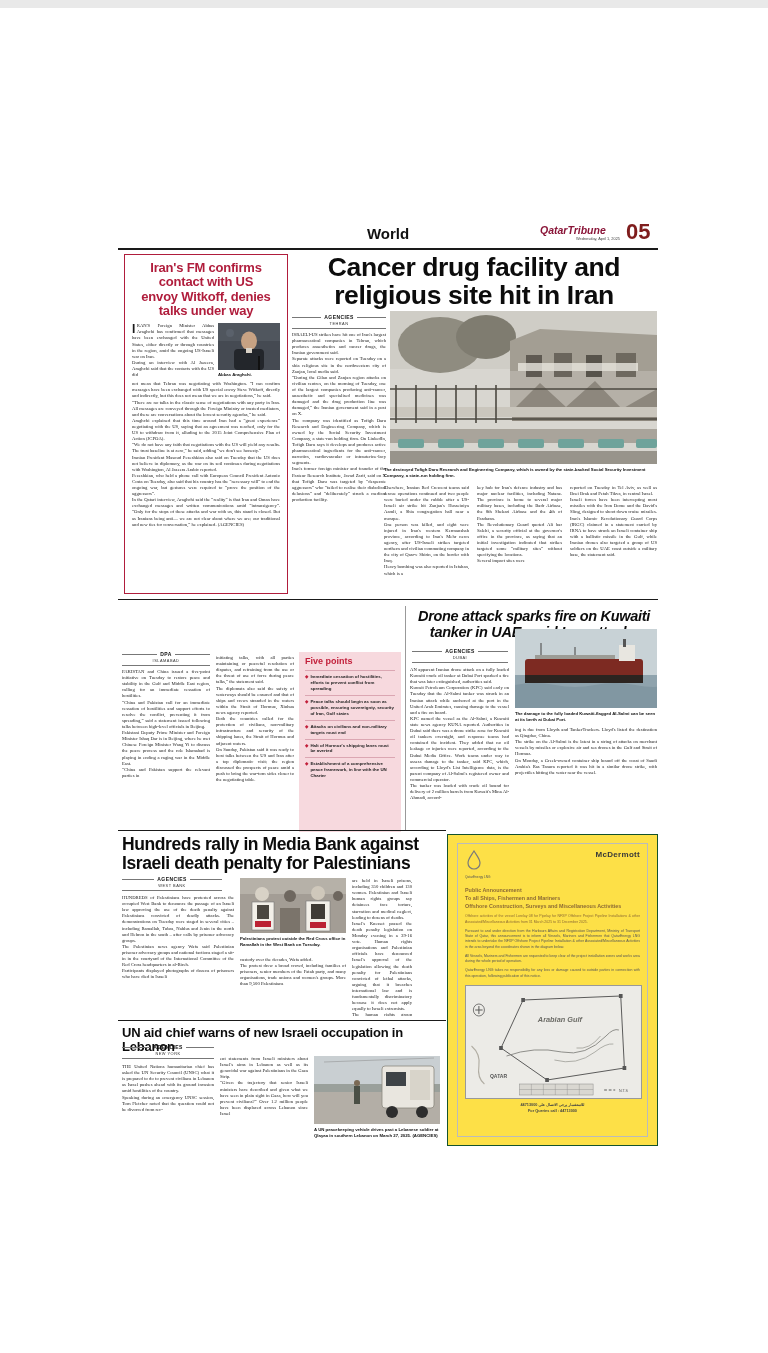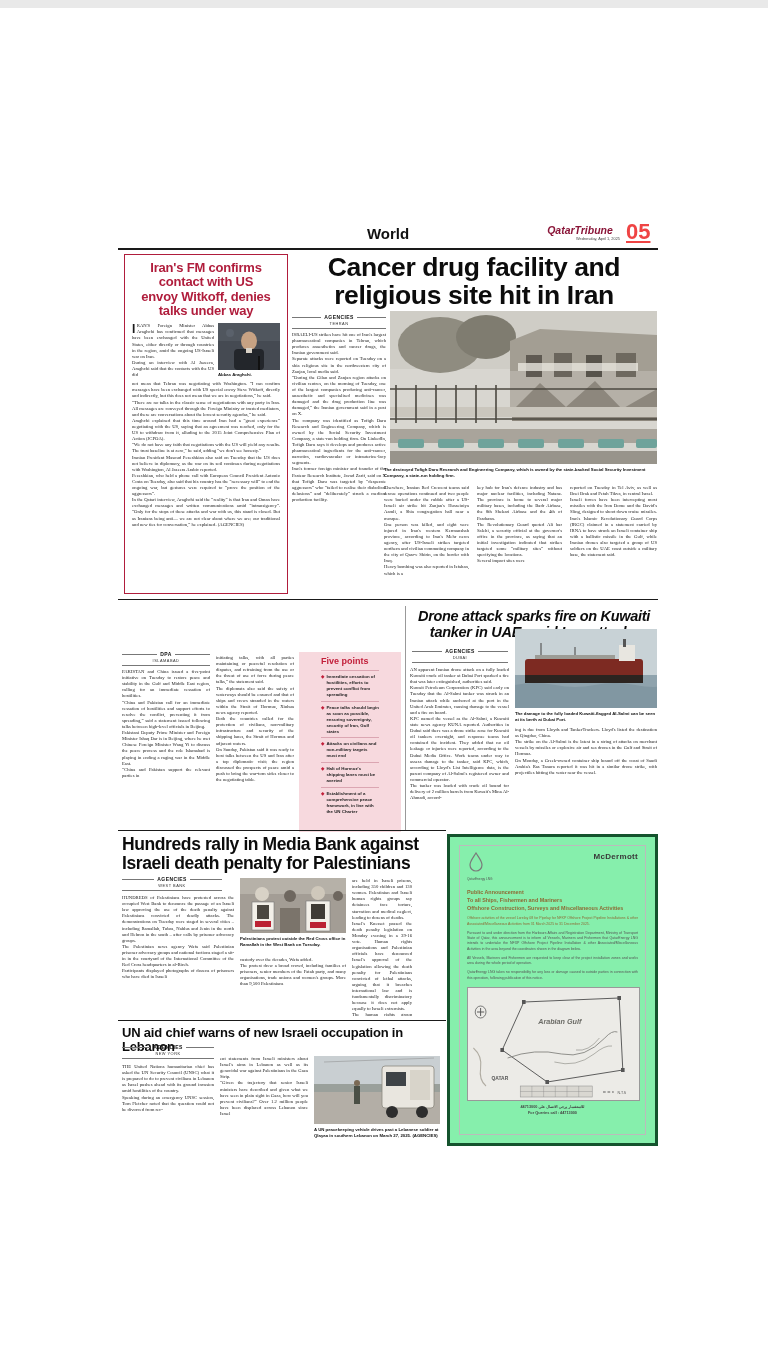--- a/index.html
+++ b/index.html
@@ -1,23 +1,23 @@
 <!DOCTYPE html>
 <html><head>
 <meta charset="utf-8">
 <style>
   html,body{margin:0;padding:0;background:#e9e9e9;}
   .page{position:relative;width:768px;height:1353px;background:#ffffff;margin:8px auto;overflow:hidden;
         font-family:"Liberation Serif",serif;}
   .abs{position:absolute;}
   
   .section-label{font:bold 15px/1 "Liberation Sans",sans-serif;color:#111;text-align:center;}
-  .masthead{font:bold italic 10.5px/1 "Liberation Sans",sans-serif;color:#8a1538;text-align:center;}
+  .masthead{font:bold italic 10.5px/1 "Liberation Sans",sans-serif;color:#8a1538;text-align:left;}
   .mast-date{font:3.9px/1.2 "Liberation Sans",sans-serif;color:#444;text-align:right;}
-  .pagenum{font:900 22px/1 "Liberation Sans",sans-serif;color:#ef4444;text-decoration:underline;}
+  .pagenum{font:900 22px/1 "Liberation Sans",sans-serif;color:#7f1d1d;}
   .hrule{background:#1a1a1a;}
   .vrule{background:#1a1a1a;}
   
   .headline{font-family:"Liberation Sans",sans-serif;font-weight:bold;color:#0c0c0c;
             letter-spacing:-0.4px;white-space:pre-line;}
   .hl-main{font-size:26.5px;line-height:1.07;text-align:center;}
   .hl-red{color:#b01d3c;font-size:13px;line-height:1.1;text-align:center;letter-spacing:-0.2px;}
   .hl-mid{font-size:20px;line-height:1.05;text-align:center;}
   .hl-drone{font-size:14.5px;line-height:1.12;text-align:center;letter-spacing:-0.3px;font-style:italic;}
   .hl-wb{font-size:17.5px;line-height:1.1;text-align:left;}
@@ -31,28 +31,28 @@
   .byunder{height:0.5px;background:#777;margin-top:1.5px;}
   
   .col{font-size:4.7px;line-height:1.3;text-align:justify;white-space:pre-line;overflow:hidden;
        color:#1a1a1a;}
   .dropcap::first-letter{float:left;font:bold 12px/0.85 "Liberation Sans",sans-serif;color:#1a1a1a;
        padding:1px 1.5px 0 0;}
   .cap{font:bold 4.3px/1.3 "Liberation Sans",sans-serif;color:#111;white-space:pre-line;}
   .photo{overflow:hidden;background:#b9b5ad;}
   .photo svg{display:block;}
   
-  .fivebox{background:#f7d9de;padding:5px 22px;box-sizing:border-box;overflow:hidden;}
+  .fivebox{background:#f7d9de;padding:5px 6px;box-sizing:border-box;overflow:hidden;}
   .fivebox .ftitle{font:bold 9px/1 "Liberation Sans",sans-serif;color:#c21f3a;margin-bottom:4px;}
   .fitem{font:bold 4.4px/1.35 "Liberation Sans",sans-serif;color:#222;display:flex;gap:2px;
          padding:3px 0;border-top:0.5px solid #dba6b2;}
   .fitem:first-of-type{border-top:none;padding-top:0;}
   .fbullet{color:#c21f3a;font-size:4.4px;}
   
-  .adbox{border:3px solid #14532d;background:#86efac;box-sizing:border-box;padding:8px 9px;
+  .adbox{border:1px solid #14532d;background:#fde047;box-sizing:border-box;padding:8px 9px;
          font-family:"Liberation Sans",sans-serif;}
   .ad-inner{border:0.5px solid #bbb;padding:6px 7px;height:100%;box-sizing:border-box;position:relative;}
   .ad-brand{font-weight:900;font-size:8px;color:#3a3a3a;letter-spacing:0.3px;}
   .ad-logo-label{font-size:3.2px;color:#555;text-align:center;margin-top:1px;}
   .ad-h{font-weight:bold;font-size:5.4px;line-height:1.45;color:#8d6b35;}
   .ad-p{font-size:3.5px;line-height:1.5;text-align:justify;color:#555;margin-top:4px;white-space:pre-line;}
   .ad-p.brown{color:#8d6b35;}
   .ad-contact{font-size:3.8px;color:#444;text-align:center;line-height:1.5;font-weight:bold;}
   .diagram{background:#ecebe7;border:0.5px solid #999;}
 </style>

